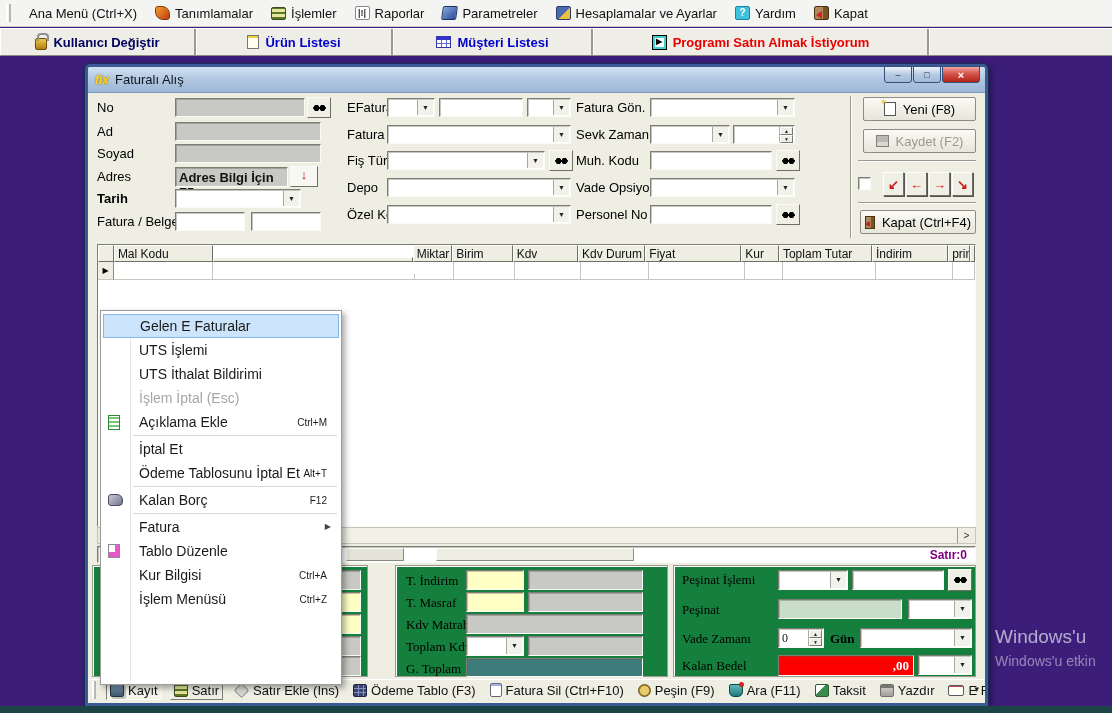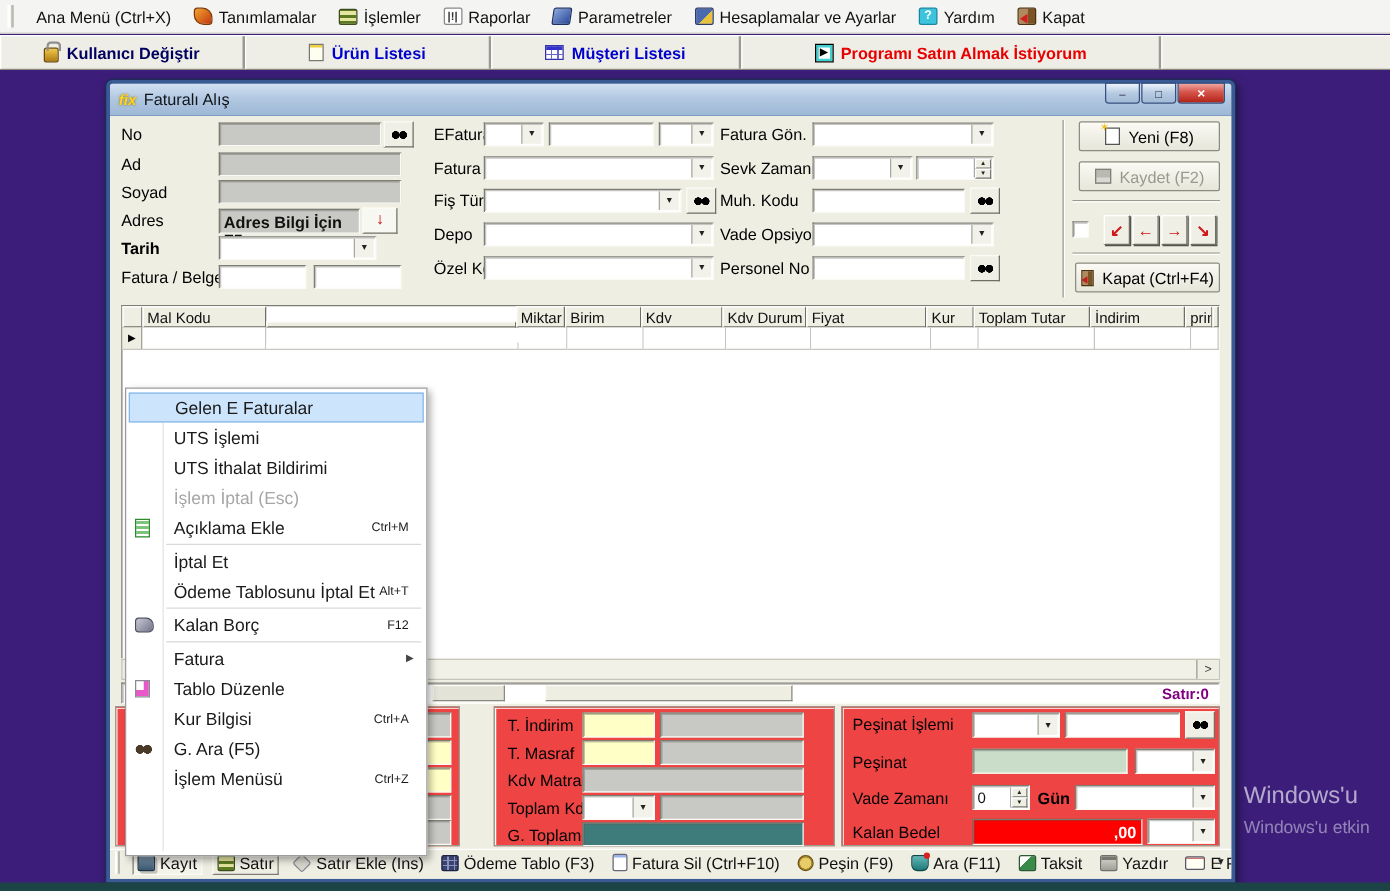--- a/index.html
+++ b/index.html
@@ -108,21 +108,21 @@
              border:1px solid #c6c5bc; }
   .gscroll .sb-right { position:absolute; right:0; top:0; bottom:0; width:18px; background:#efeee3;
              border-left:1px solid #9a9a90; display:flex; align-items:center; justify-content:center; font-size:10px; color:#333; }
 
   .statusbar { position:absolute; left:9px; top:453px; width:879px; height:17px; background:#fff; }
   .st-seg1 { position:absolute; left:248px; top:1px; width:58px; height:13px; background:#e4e3d8; border:1px solid; border-color:#fbfbf6 #8a8a80 #8a8a80 #fbfbf6; }
   .st-seg2 { position:absolute; left:338px; top:1px; width:198px; height:13px; background:#efeee3; border:1px solid; border-color:#fbfbf6 #8a8a80 #8a8a80 #fbfbf6; }
   .st-satir { position:absolute; right:8px; top:1px; font-size:12px; font-weight:bold; color:#800080; }
 
   
-  .panel { position:absolute; border:1px solid #9a9a8f; box-shadow:inset 1px 1px 0 #fff; background:#ef4444; }
+  .panel { position:absolute; border:1px solid #9a9a8f; box-shadow:inset 1px 1px 0 #fff; background:#15803d;font-family:Liberation Serif, serif; }
   .tl-lbl { position:absolute; font-size:13px; color:#000; white-space:nowrap; }
   .tealbox { background:#3e7c7c; }
   .redbox { background:#f00; color:#fff; font-weight:bold; font-size:13px; text-align:right; padding:2px 4px 0 14px; }
   .greenbox { background:#c9ddc9; }
 
   
   .btoolbar { position:absolute; left:0; top:586px; width:897px; height:21px; background:#efeee3;
               border-top:1px solid #fff; display:flex; align-items:center; gap:8px; padding-left:4px; }
   .bt-item { display:flex; align-items:center; gap:4px; height:19px; padding:0 3px; white-space:nowrap; font-size:13px; cursor:default; }
   .bt-item.pressed { border:1px solid; border-color:#7d7d74 #fbfbf6 #fbfbf6 #7d7d74; background:#f4f3ea; }
@@ -505,24 +505,20 @@
       </div>
     <div class="cm-item">
       <span class="cm-ico ico-tbledit"></span>
       <span>Tablo Düzenle</span>
     </div>
     <div class="cm-item">
       <span>Kur Bilgisi</span>
       <span class="cm-sc">Ctrl+A</span>
     </div>
     <div class="cm-item">
-      <span class="cm-ico ico-binoc-sm"></span>
-      <span>G. Ara (F5)</span>
-    </div>
-    <div class="cm-item">
       <span>İşlem Menüsü</span>
       <span class="cm-sc">Ctrl+Z</span>
     </div>
   </div>
 
   <div class="watermark">Windows'u</div>
   <div class="watermark2">Windows'u etkin</div>
 
   <div class="bottomband"></div>
 

